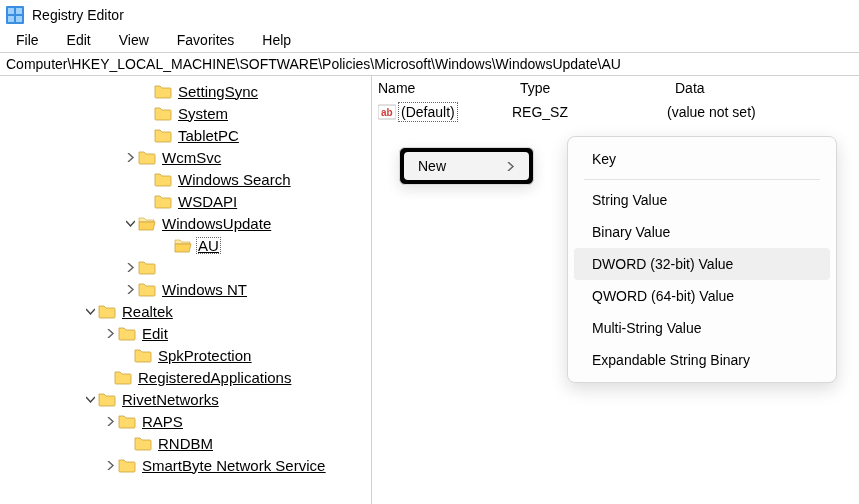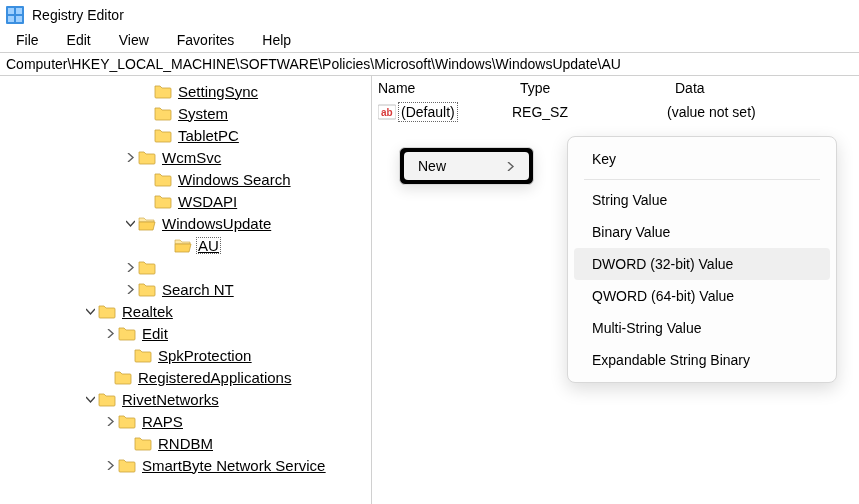--- a/index.html
+++ b/index.html
@@ -224,21 +224,21 @@
                 <span class="chev">
                   <svg>
                     <use href="#chev-right"></use>
                   </svg>
                 </span>
                 <span class="fld">
                   <svg viewBox="0 0 18 18" width="18" height="18">
                     <use href="#folder-closed"></use>
                   </svg>
                 </span>
-                <span class="lbl">Search NT</span>
+                <span class="lbl">Windows NT</span>
               </div>
             </li>
           <li>
               <div class="row" style="padding-left:80px">
                 <span class="chev">
                   <svg>
                     <use href="#chev-down"></use>
                   </svg>
                 </span>
                 <span class="fld">

